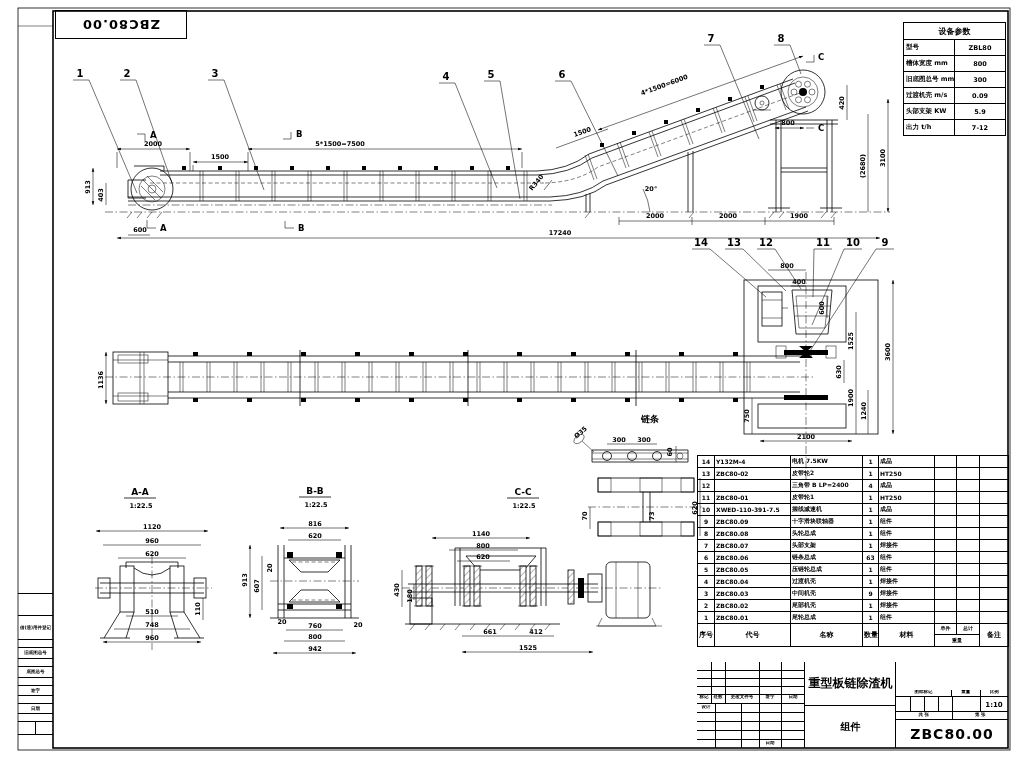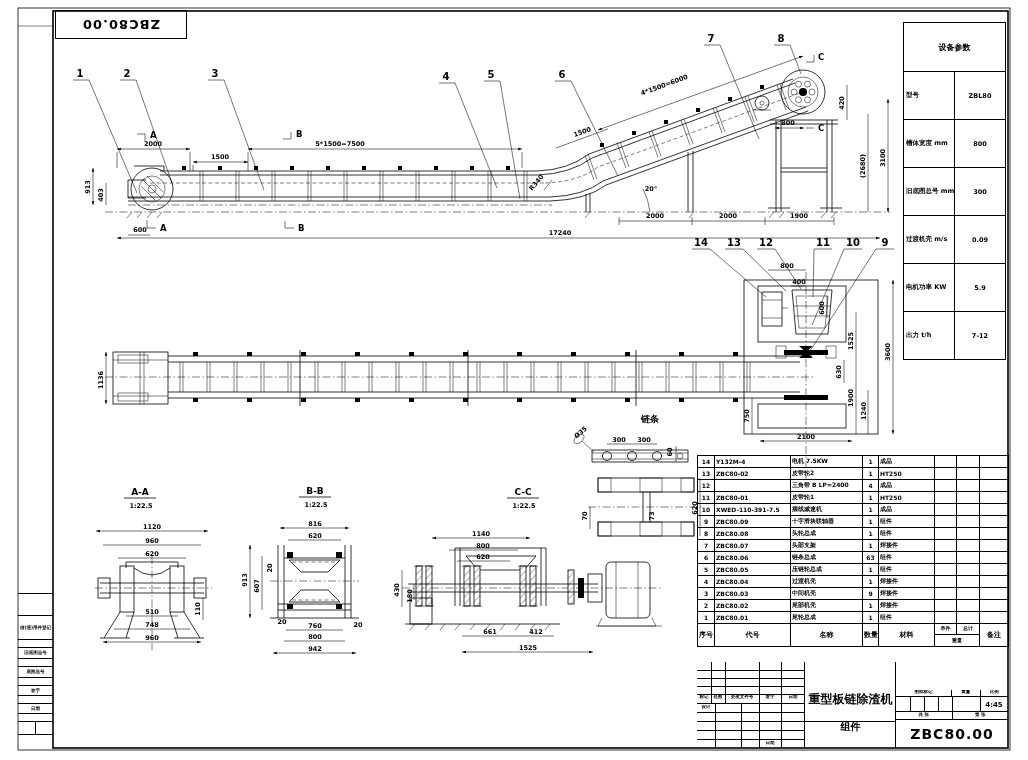--- a/index.html
+++ b/index.html
@@ -14,21 +14,21 @@
   .dashdot{stroke-dasharray:8 2.5 1.5 2.5;}
   .blk{fill:#000;stroke:none;}
   text{fill:#000;font-family:"DejaVu Sans",sans-serif;}
   .dt{font-size:6.5px;font-weight:bold;}
   .ct{font-size:10px;font-weight:bold;}
   .st{font-size:8.5px;font-weight:bold;}
   .tt{font-size:9px;font-weight:bold;}
   
   #equip{position:absolute;left:903px;top:22px;width:103px;border-collapse:collapse;
          table-layout:fixed;font-weight:bold;}
-  #equip td{border:1px solid #000;padding:16px 2px;white-space:nowrap;overflow:hidden;}
+  #equip td{border:1px solid #000;padding:0 2px;white-space:nowrap;overflow:hidden;}
   #equip .t{font-size:8px;text-align:center;height:16px;}
   #equip .l{font-size:6.5px;height:15px;}
   #equip .v{font-size:6.5px;text-align:center;}
   
   #stamp{position:absolute;left:55px;top:10px;width:130px;height:27px;border:1px solid #000;
          display:flex;align-items:center;justify-content:center;}
   #stamp span{transform:rotate(180deg);font-size:13px;font-weight:bold;letter-spacing:1px;}
   
   #parts{position:absolute;left:697px;top:455px;width:311px;border-collapse:collapse;
          table-layout:fixed;font-weight:bold;}
@@ -387,21 +387,21 @@
         </tr>
   <tr>
           <td class="l">旧底图总号 mm</td>
           <td class="v">300</td>
         </tr>
   <tr>
           <td class="l">过渡机壳 m/s</td>
           <td class="v">0.09</td>
         </tr>
   <tr>
-          <td class="l">电机功率 KW</td>
+          <td class="l">头部支架 KW</td>
           <td class="v">5.9</td>
         </tr>
   <tr>
           <td class="l">出力 t/h</td>
           <td class="v">7-12</td>
         </tr>
 </tbody>
     </table>
 
 <table id="parts">
@@ -597,37 +597,37 @@
     <div class="abs tiny" style="left:0;top:33px;width:14px">标记</div>
     <div class="abs tiny" style="left:14px;top:33px;width:14px">处数</div>
     <div class="abs tiny" style="left:28px;top:33px;width:34px">更改文件号</div>
     <div class="abs tiny" style="left:62px;top:33px;width:22px">签字</div>
     <div class="abs tiny" style="left:84px;top:33px;width:24px">日期</div>
     <div class="abs tiny" style="left:0;top:43px;width:18px">设计</div>
     <div class="abs tiny" style="left:62px;top:79px;width:22px">日期</div>
   </div>
 
   <div class="abs" style="left:108px;top:0;width:91px;height:86px;border-right:1px solid #000">
-    <div class="abs" style="left:0;top:16px;width:91px;height:44px;border-bottom:1px solid #000;display:flex;align-items:center;justify-content:center;font-size:12px">重型板链除渣机</div>
+    <div class="abs" style="left:0;top:0;width:91px;height:44px;border-bottom:1px solid #000;display:flex;align-items:center;justify-content:center;font-size:12px">重型板链除渣机</div>
     <div class="abs" style="left:0;top:44px;width:91px;height:42px;display:flex;align-items:center;justify-content:center;font-size:10px">组件</div>
   </div>
 
   <div class="abs" style="left:199px;top:0;width:112px;height:86px">
     <div class="abs" style="left:0;top:28px;width:112px;height:7px;border-bottom:1px solid #000;display:flex">
       <div class="tiny" style="width:56px;border-right:1px solid #000">图样标记</div>
       <div class="tiny" style="width:28px;border-right:1px solid #000">重量</div>
       <div class="tiny" style="width:28px">比例</div>
     </div>
     <div class="abs" style="left:0;top:35px;width:112px;height:15px;border-bottom:1px solid #000">
       <div class="vl" style="left:14px;top:0;height:15px"></div>
       <div class="vl" style="left:28px;top:0;height:15px"></div>
       <div class="vl" style="left:42px;top:0;height:15px"></div>
       <div class="vl" style="left:56px;top:0;height:15px"></div>
       <div class="vl" style="left:84px;top:0;height:15px"></div>
-      <div class="abs" style="left:84px;top:0;width:28px;height:15px;display:flex;align-items:center;justify-content:center;font-size:7px">4:45</div>
+      <div class="abs" style="left:84px;top:0;width:28px;height:15px;display:flex;align-items:center;justify-content:center;font-size:7px">1:10</div>
     </div>
     <div class="abs" style="left:0;top:50px;width:112px;height:8px;border-bottom:1px solid #000;display:flex">
       <div class="tiny" style="width:56px;border-right:1px solid #000;padding-top:1px">共 张</div>
       <div class="tiny" style="width:56px;padding-top:1px">第 张</div>
     </div>
     <div class="abs" style="left:0;top:58px;width:112px;height:28px;display:flex;align-items:center;justify-content:center;font-size:14px;letter-spacing:1px">ZBC80.00</div>
   </div>
 </div>
 
 <div id="mb">

